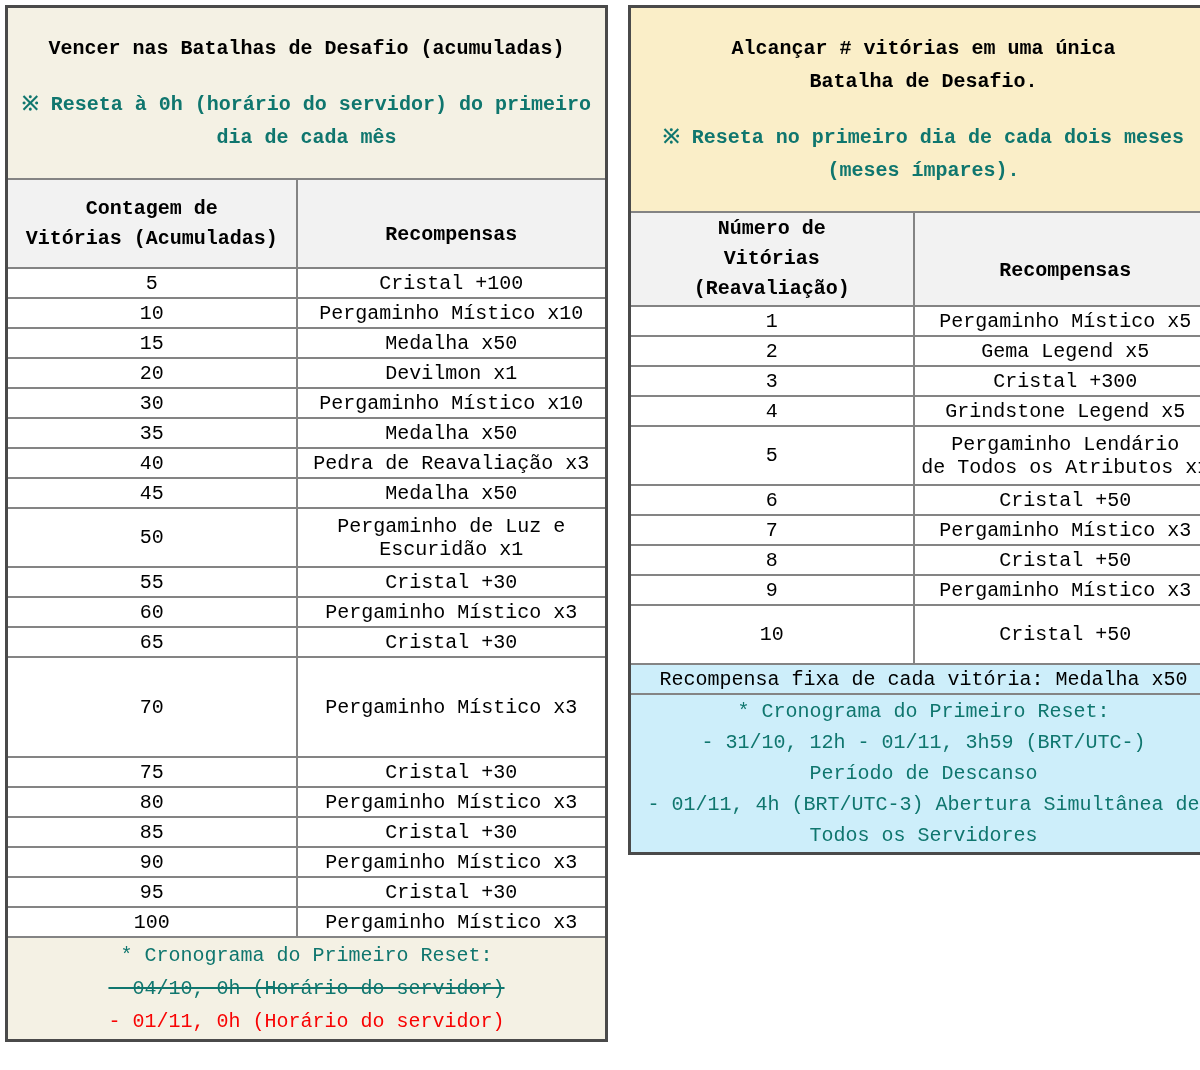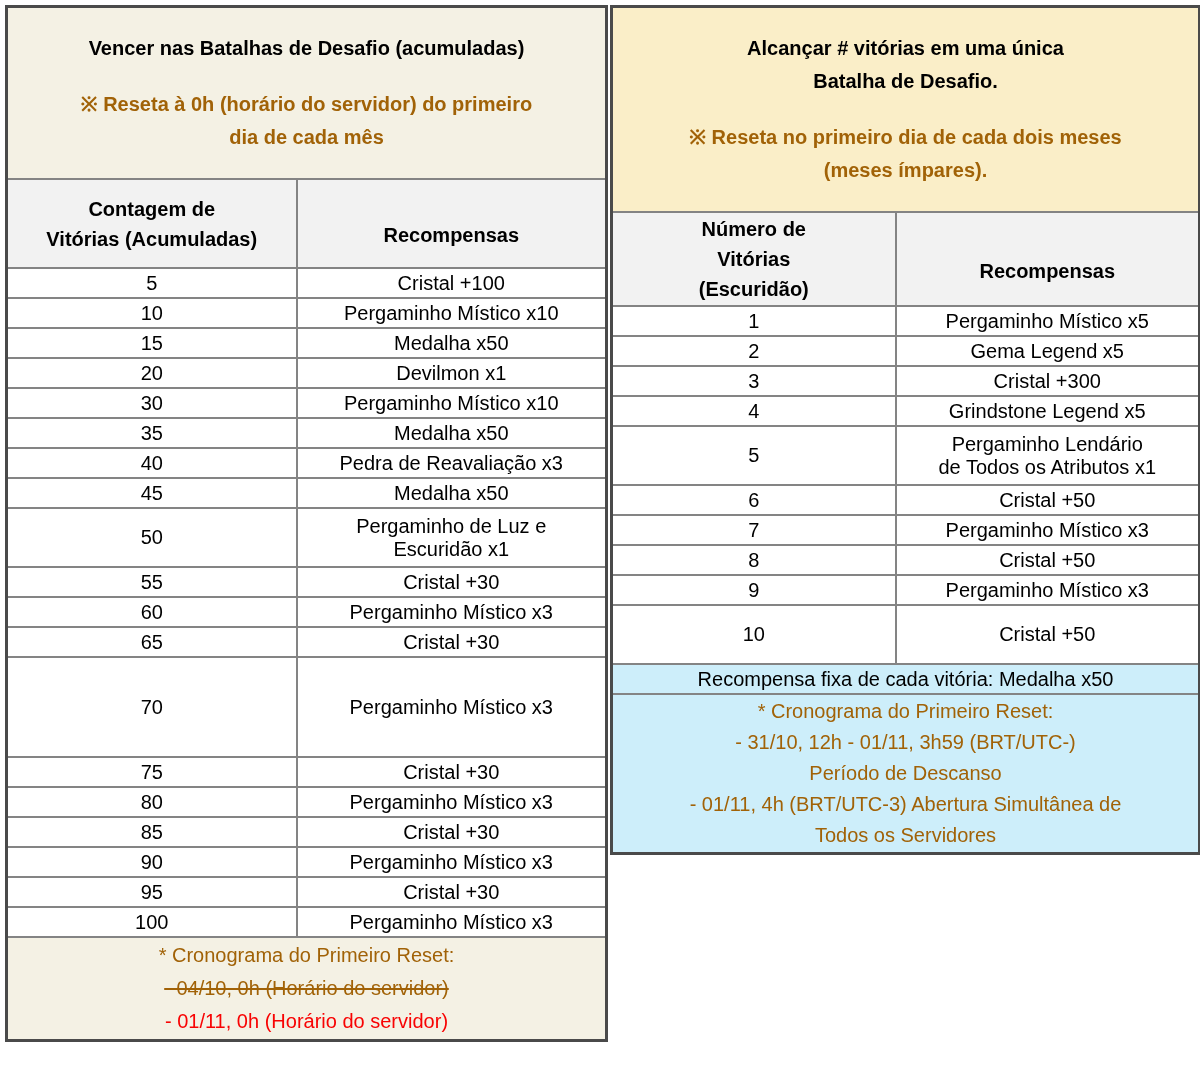--- a/index.html
+++ b/index.html
@@ -1,19 +1,19 @@
 <!DOCTYPE html>
 <html><head>
 <meta charset="utf-8">
 <style>
   html,body{margin:0;padding:0;background:#ffffff;}
   .page{
     width:1200px;height:1070px;box-sizing:border-box;
-    display:flex;gap:2px;padding:5px;align-items:flex-start;
-    font-family:Liberation Sans, sans-serif;
+    display:flex;gap:20px;padding:5px;align-items:flex-start;
+    font-family:Liberation Mono, monospace;
   }
   table.tbl{
     border-collapse:collapse;table-layout:fixed;
     font-size:20px;color:#000;text-align:center;
     border:3px solid #4a4a4a;
   }
   table.tbl td,table.tbl th{
     border:2px solid #848484;
     padding:1px 4px;
     vertical-align:middle;
@@ -45,21 +45,21 @@
   .band-row{height:30px;}
   .band{background:#cdeefa;font-weight:normal;}
 
   
   .foot .line{display:block;}
   .foot-l{height:98px;background:#f4f1e4;}
   .foot-l .line{line-height:33px;}
   .foot-r{height:154px;background:#cdeefa;}
   .foot-r .line{line-height:31px;}
 
-  .blue{color:#a16207;}
+  .blue{color:#0f766e;}
   .red{color:#f80303;}
   .strike{text-decoration:line-through;}
 </style>
 </head>
 <body>
 
 <div class="page">
 
   <table class="tbl tbl-left">
     <colgroup>
@@ -172,21 +172,21 @@
         <col style="width:304px">
       </colgroup>
     <tbody>
       <tr>
         <td colspan="2" class="hcell hcell-r">
           <div><div class="line">Alcançar # vitórias em uma única</div><div class="line">Batalha de Desafio.</div></div>
           <div><div class="line blue">※ Reseta no primeiro dia de cada dois meses</div><div class="line blue">(meses ímpares).</div></div>
         </td>
       </tr>
       <tr class="chead chead-r">
-        <th><div class="line">Número de</div><div class="line">Vitórias</div><div class="line">(Escuridão)</div></th>
+        <th><div class="line">Número de</div><div class="line">Vitórias</div><div class="line">(Reavaliação)</div></th>
         <th>
           <span class="line">Recompensas</span>
         </th>
       </tr>
     </tbody>
     <tbody id="rt-body">
         <tr class="r1">
           <td class="cell">1</td>
           <td class="cell">Pergaminho Místico x5</td>
         </tr>

